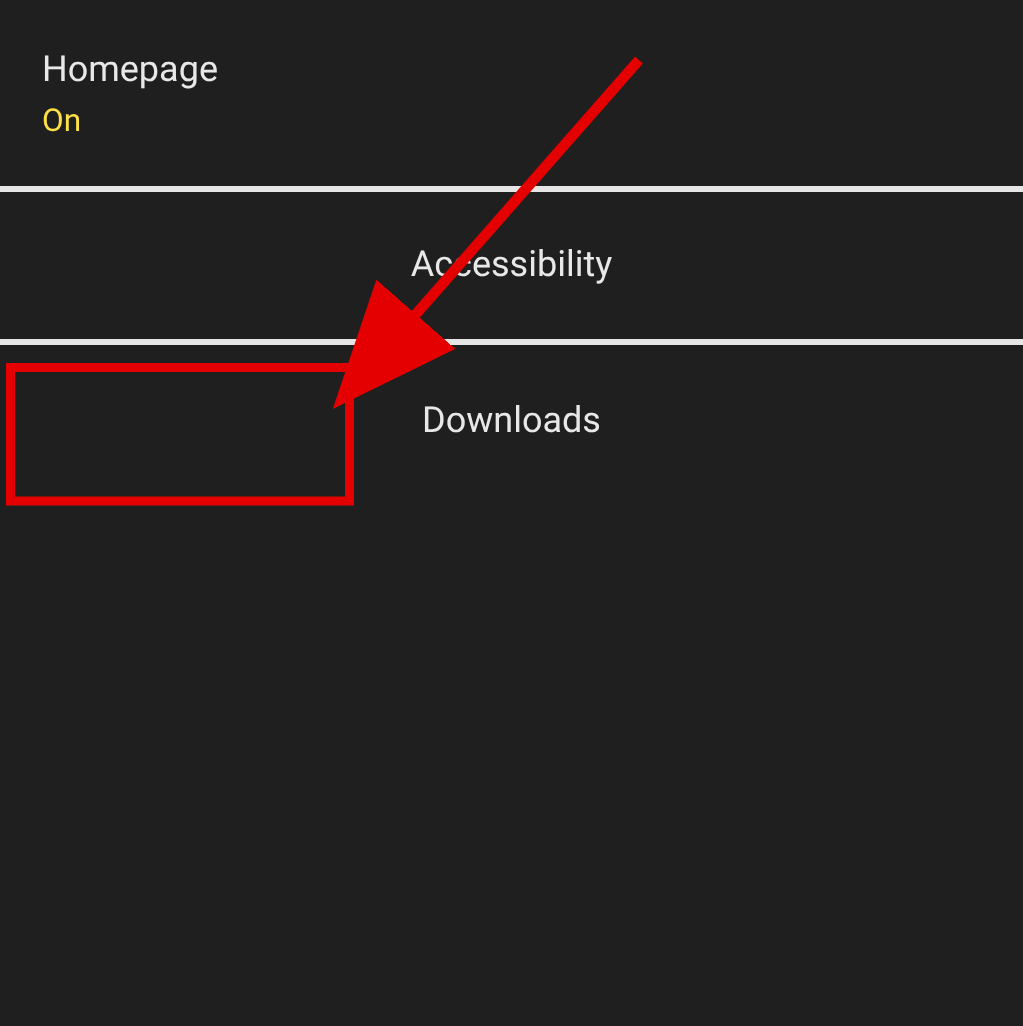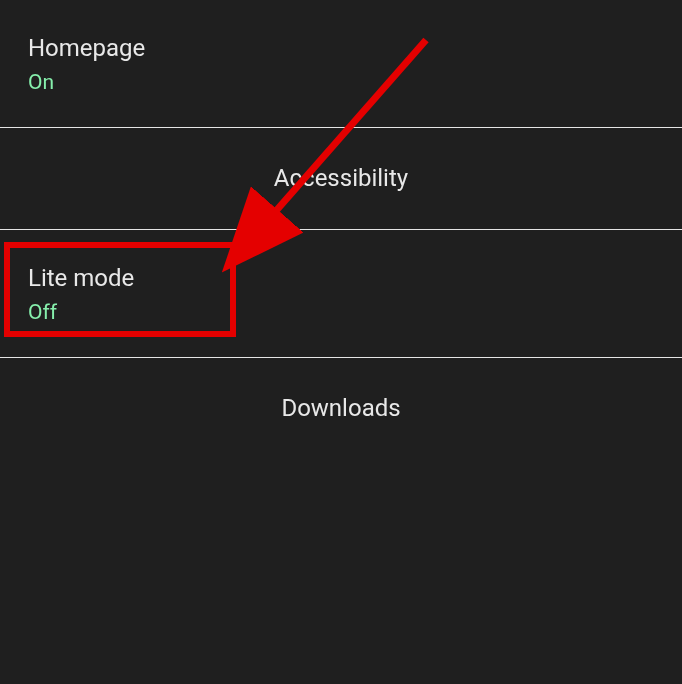--- a/index.html
+++ b/index.html
@@ -14,34 +14,34 @@
       font-family: Roboto, "Segoe UI", Arial, sans-serif;
       overflow: hidden;
       position: relative;
     }
     .settings-list {
       display: flex;
       flex-direction: column;
     }
     .settings-item {
       padding: 24px 28px;
-      border-bottom: 1px solid #e5e5e5;
+      border-bottom: 4px solid #e5e5e5;
       cursor: pointer;
       display: flex;
       flex-direction: column;
       justify-content: center;
     }
     .item-title {
       color: #e8e8e8;
       font-size: 24px;
       font-weight: 400;
       line-height: 1.3;
     }
     .item-subtitle {
-      color: #86efac;
+      color: #fde047;
       font-size: 21px;
       font-weight: 400;
       margin-top: 6px;
     }
     .item-single {
       min-height: 102px;
       display: flex;
       align-items: center;
     }
     .item-double {
@@ -66,24 +66,20 @@
     <span class="item-title">Homepage</span>
     <span class="item-subtitle">On</span>
   </div>
 
   <div class="settings-item item-single">
     <span class="item-title">Accessibility</span>
   </div>
 
 
 
-  <div class="settings-item item-double">
-    <span class="item-title">Lite mode</span>
-    <span class="item-subtitle">Off</span>
-  </div>
 
   <div class="settings-item item-single" style="border-bottom:none;">
     <span class="item-title">Downloads</span>
   </div>
 
 </div>
 
 <div class="highlight-box" style="left:4px; top:242px; width:232px; height:95px;"></div>
 
 <svg class="annotation-arrow" width="682" height="684" style="left:0; top:0;">

